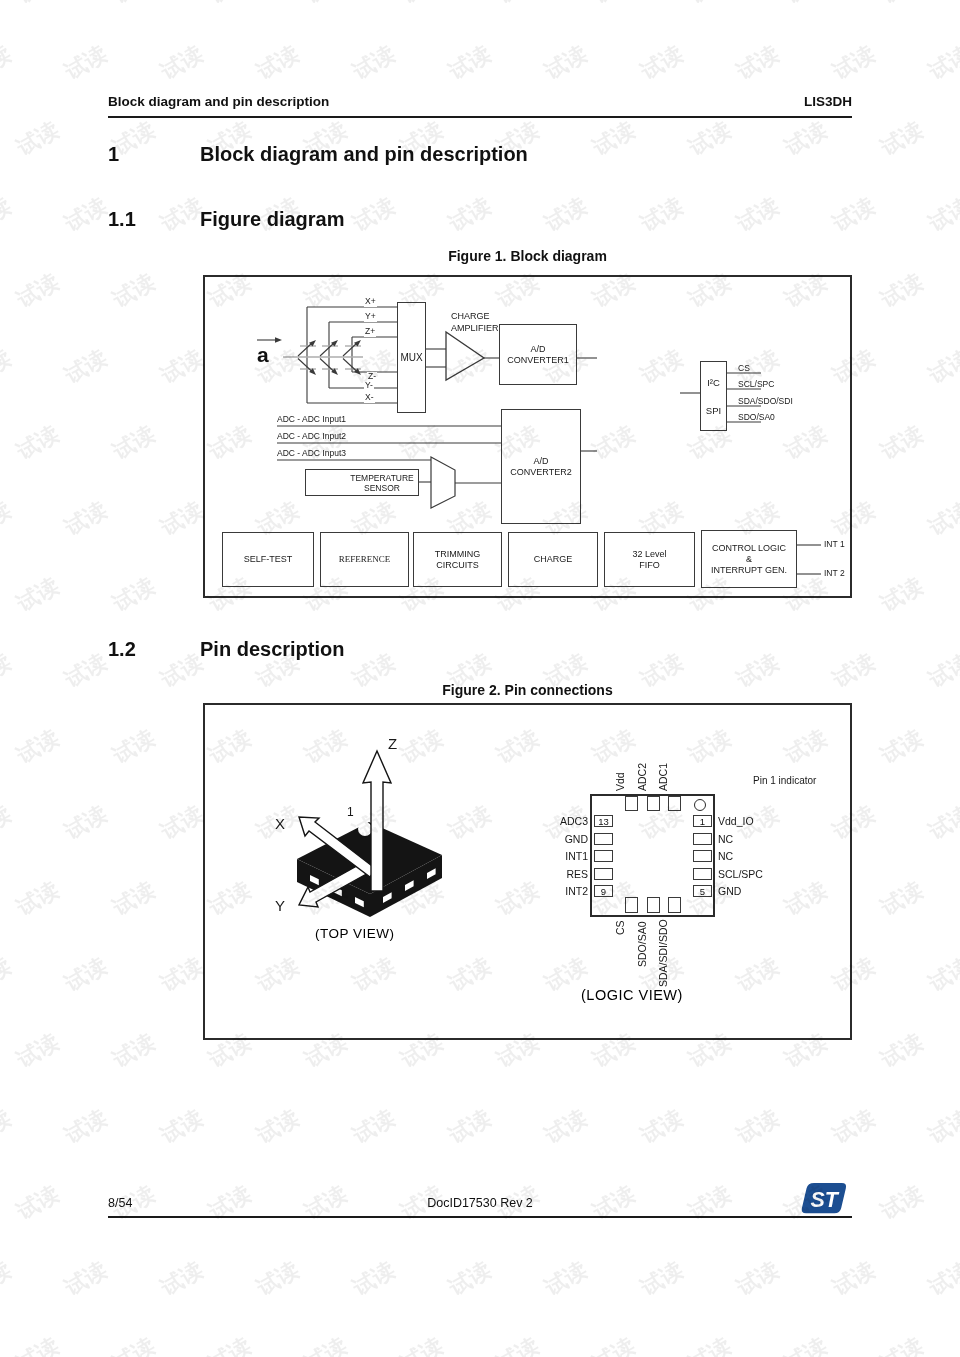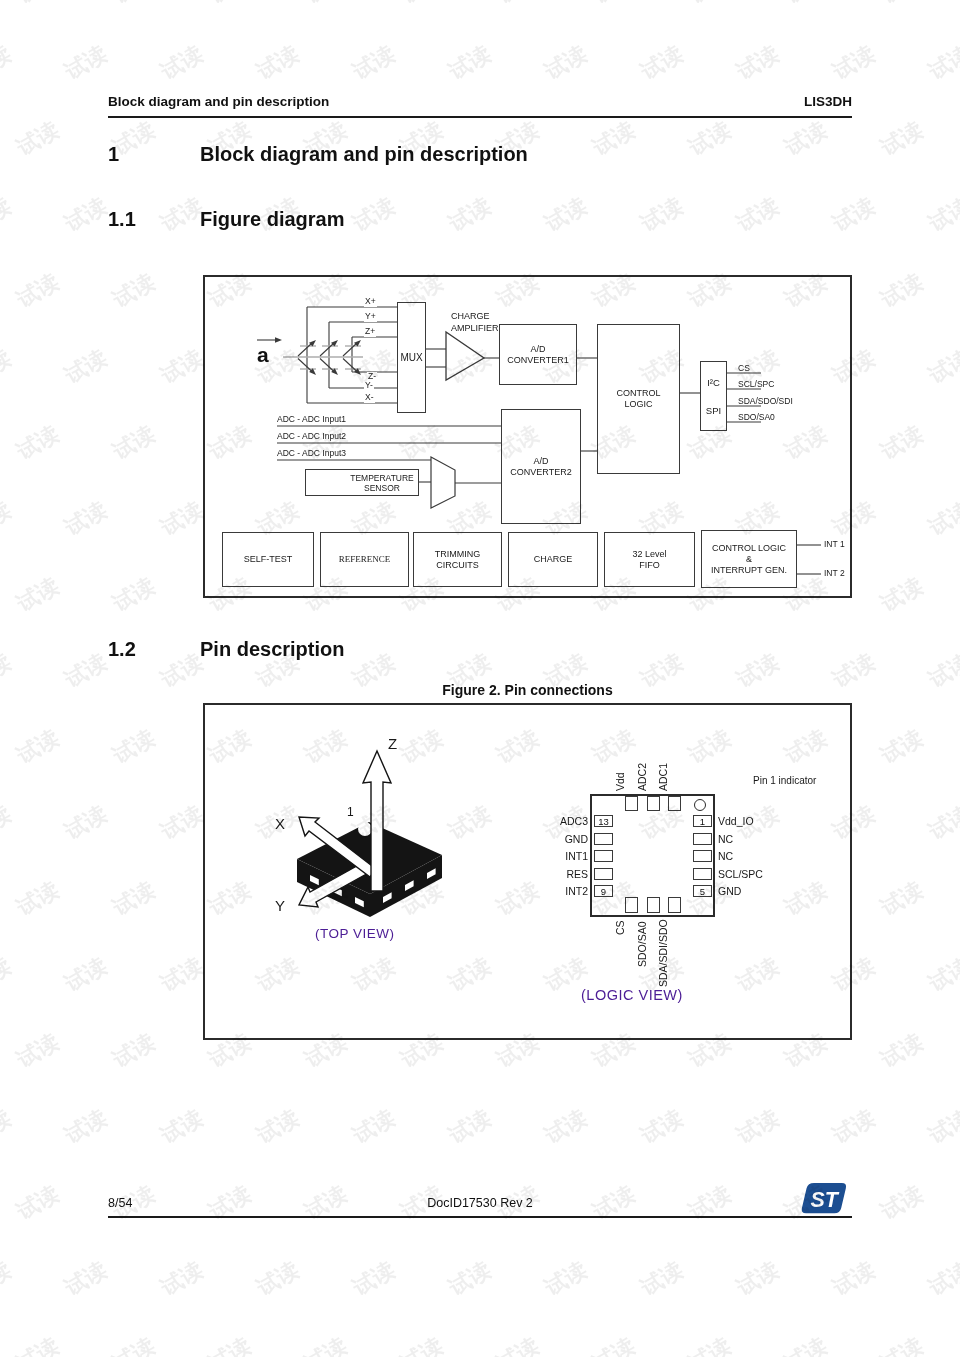--- a/index.html
+++ b/index.html
@@ -19,41 +19,42 @@
   .sl{position:absolute;font-size:8.5px;line-height:9.5px;white-space:pre-line;color:#191919;}
   .slbg{background:#fff;padding:0 1px;}
   .avec{position:absolute;font-weight:700;font-size:21px;}
   .pad{position:absolute;border:1px solid #3a3a3a;background:#fff;box-sizing:border-box;
        display:flex;align-items:center;justify-content:center;font-size:9.5px;}
   .pl{position:absolute;font-size:10.5px;line-height:12px;white-space:nowrap;color:#191919;}
   .pl-left{width:64px;text-align:right;}
   .vl{position:absolute;height:12px;line-height:12px;font-size:10.5px;white-space:nowrap;
       transform-origin:0 100%;transform:rotate(-90deg);color:#191919;}
   .axis{position:absolute;font-size:15px;color:#191919;}
-  .bigcap{position:absolute;font-size:13.5px;letter-spacing:.5px;color:#4c1d95;}
+  .bigcap{position:absolute;font-size:13.5px;letter-spacing:.5px;color:#000000;}
   .note{position:absolute;font-size:13px;line-height:15.5px;white-space:pre-line;color:#191919;}
   #wm-layer{position:absolute;left:0;top:0;right:0;bottom:0;overflow:hidden;pointer-events:none;z-index:60;}
   .wm{position:absolute;transform:rotate(-30deg);font-weight:700;font-size:22px;
       color:rgba(0,0,0,0.065);white-space:nowrap;}
   .ftr{position:absolute;font-size:12.5px;}
 </style>
 </head>
 <body>
 
 <div class="page">
 
   <div class="hdr" style="left:108px;top:94px;">Block diagram and pin description</div>
   <div class="hdr" style="right:108px;top:94px;">LIS3DH</div>
   <div class="rule" style="left:108px;top:116px;width:744px;height:2px;"></div>
 
   <div class="secnum" style="top:143px;">1</div>
   <div class="sectitle" style="top:143px;">Block diagram and pin description</div>
   <div class="secnum" style="top:208px;">1.1</div>
   <div class="sectitle" style="top:208px;">Figure diagram</div>
 
+  <div class="figcap" style="top:248px;">Figure 1. Block diagram</div>
 
   <div class="figbox" style="left:203px;top:275px;width:649px;height:323px;">
     <svg width="645" height="319" viewBox="0 0 645 319">
       <g stroke="#3a3a3a" stroke-width="1.1" fill="none">
 
         <line x1="52" y1="63" x2="71" y2="63"></line>
 
         <line x1="102" y1="30" x2="102" y2="126"></line>
         <line x1="124" y1="45" x2="124" y2="111"></line>
         <line x1="147" y1="60" x2="147" y2="95"></line>
@@ -116,22 +117,20 @@
       </g>
 
       <polygon points="241,55 241,103 279,81" fill="#fff" stroke="#3a3a3a" stroke-width="1.3"></polygon>
 
       <polygon points="226,180 250,193 250,219 226,231" fill="#fff" stroke="#3a3a3a" stroke-width="1.2"></polygon>
     </svg>
 
     <div class="box" style="left:192px;top:25px;width:29px;height:111px;font-size:10px;">MUX</div>
     <div class="box" style="left:294px;top:47px;width:78px;height:61px;">A/D
 CONVERTER1</div>
-    <div class="box" style="left:392px;top:47px;width:83px;height:150px;">CONTROL
-LOGIC</div>
     <div class="box" style="left:495px;top:84px;width:27px;height:70px;flex-direction:column;justify-content:space-around;font-size:9.5px;padding:6px 0;">
       <span>I²C</span>
       <span>SPI</span>
     </div>
     <div class="box" style="left:296px;top:132px;width:80px;height:115px;">A/D
 CONVERTER2</div>
     <div class="box" style="left:100px;top:192px;width:114px;height:27px;font-size:8.5px;line-height:10px;padding-left:40px;">TEMPERATURE
 SENSOR</div>
     <div class="box" style="left:17px;top:255px;width:92px;height:55px;">SELF-TEST</div>
     <div class="box" style="left:115px;top:255px;width:89px;height:55px;font-family:Liberation Serif, serif;">REFERENCE</div>

